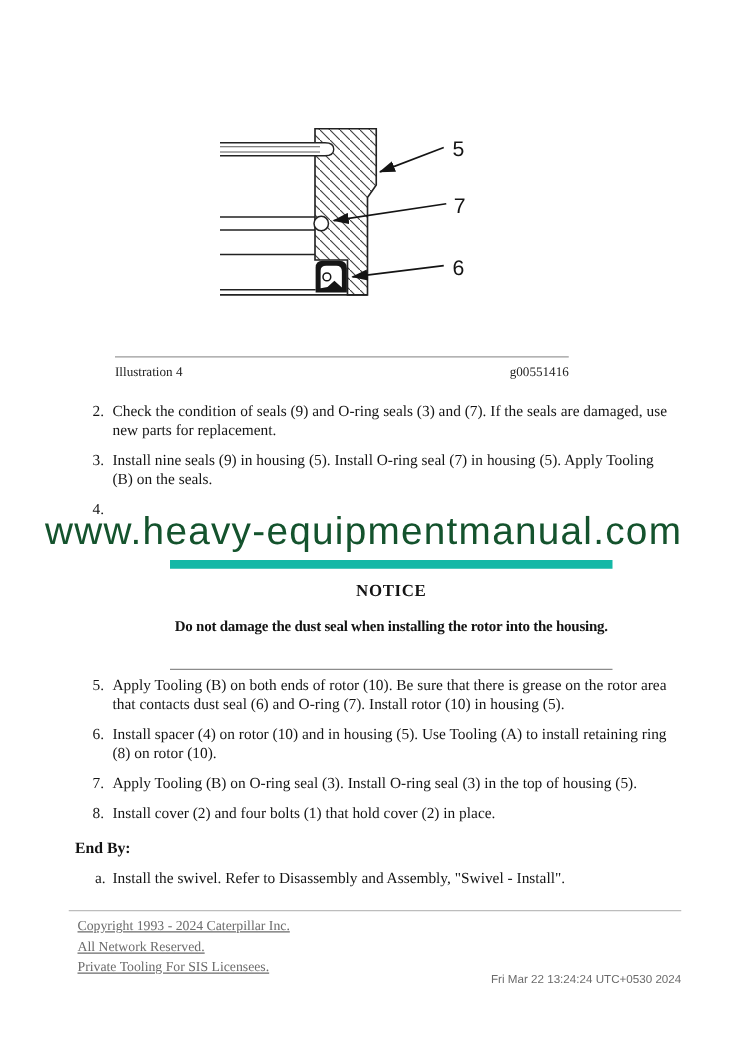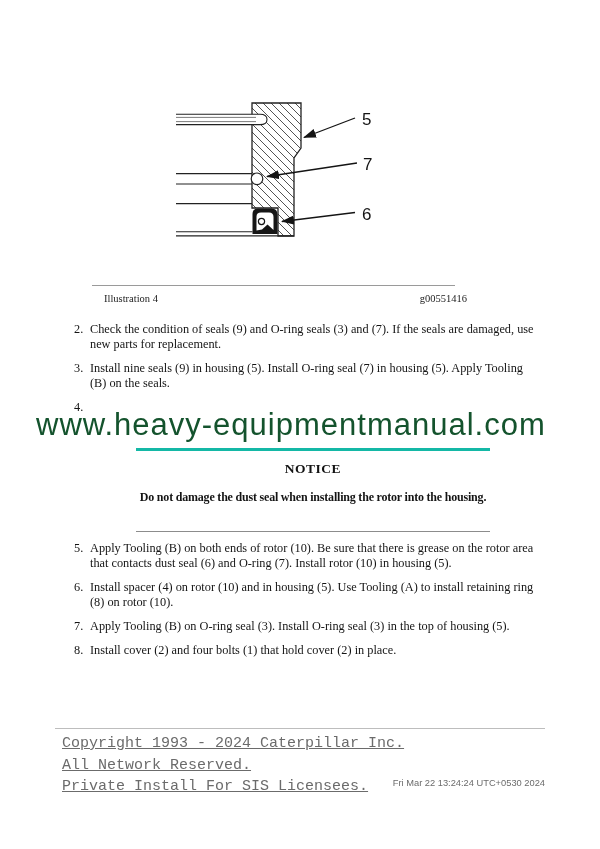--- a/index.html
+++ b/index.html
@@ -5,51 +5,51 @@
   html,body{margin:0;padding:0;background:#ffffff;}
   .page{position:relative;width:600px;height:849px;background:#ffffff;overflow:hidden;
         font-family:"Liberation Serif",serif;color:#141414;}
 
   
   .illus{position:absolute;left:0;top:0;width:600px;height:262px;}
   .illus text{font-family:"Liberation Sans",sans-serif;font-size:17px;fill:#141414;}
 
   .caption-rule{position:absolute;left:92px;top:285px;width:363px;height:1px;background:#9a9a9a;}
   .caption{position:absolute;left:92px;top:293px;width:363px;display:flex;
-           justify-content:space-between;font-size:10.5px;color:#222;margin-left:12px;}
+           justify-content:space-between;font-size:10.5px;color:#222;}
 
   
   .steps{position:absolute;left:60px;width:478px;font-size:12.3px;line-height:15px;}
   .steps-top{top:322px;}
   .steps-bottom{top:541px;}
   .step{position:relative;padding-left:30px;margin-bottom:9px;}
   .step .num{position:absolute;left:14px;top:0;}
 
   
   .watermark{position:absolute;left:36px;top:407px;width:564px;
              font-family:"Liberation Sans",sans-serif;font-size:31px;letter-spacing:1px;
              color:#14532d;white-space:nowrap;z-index:5;}
 
   
   .notice{position:absolute;left:136px;top:448px;width:354px;text-align:center;
-          border-top:3px solid #14b8a6;border-bottom:1px solid #8c8c8c;}
+          border-top:7px solid #14b8a6;border-bottom:1px solid #8c8c8c;}
   .notice-title{margin-top:10px;font-weight:bold;font-size:13.5px;letter-spacing:0.5px;}
   .notice-body{margin:13px 0 26px 0;font-weight:bold;font-size:12px;letter-spacing:-0.2px;
                white-space:nowrap;}
 
   
   .endby{position:absolute;left:60px;top:671px;width:478px;font-size:12.3px;line-height:15px;}
   .endby-heading{font-weight:bold;font-size:12.6px;}
   .endby .step{margin-top:9px;}
   .endby .num{left:16px;}
 
   
   .footer-rule{position:absolute;left:55px;top:728px;width:490px;height:1px;background:#bdbdbd;}
-  .footer-links{position:absolute;left:62px;top:735px;font-family:Liberation Mono, monospace;
-                font-size:15px;color:#6b6b6b;}
+  .footer-links{position:absolute;left:62px;top:735px;font-family:Liberation Serif, serif;
+                font-size:11px;color:#6b6b6b;}
   .footer-links .flink{display:block;margin-bottom:4.5px;text-decoration:underline;
                        color:#6b6b6b;cursor:pointer;}
   .footer-date{position:absolute;right:55px;top:778px;width:260px;text-align:right;
                font-family:"Liberation Sans",sans-serif;font-size:9.3px;color:#6b6b6b;}
 </style>
 </head>
 <body>
 
 <div class="page">
 
@@ -128,22 +128,29 @@
     <div class="step">
       <span class="num">7.</span>
       <span>Apply Tooling (B) on O-ring seal (3). Install O-ring seal (3) in the top of housing (5).</span>
     </div>
     <div class="step">
       <span class="num">8.</span>
       <span>Install cover (2) and four bolts (1) that hold cover (2) in place.</span>
     </div>
   </div>
 
+  <div class="endby">
+    <div class="endby-heading">End By:</div>
+    <div class="step">
+      <span class="num">a.</span>
+      <span>Install the swivel. Refer to Disassembly and Assembly, "Swivel - Install".</span>
+    </div>
+  </div>
 
   <div class="footer-rule"></div>
   <div class="footer-links">
     <span class="flink">Copyright 1993 - 2024 Caterpillar Inc.</span>
     <span class="flink">All Network Reserved.</span>
-    <span class="flink">Private Install For SIS Licensees.</span>
+    <span class="flink">Private Tooling For SIS Licensees.</span>
   </div>
   <div class="footer-date">Fri Mar 22 13:24:24 UTC+0530 2024</div>
 
 </div>
 
 </body></html>

